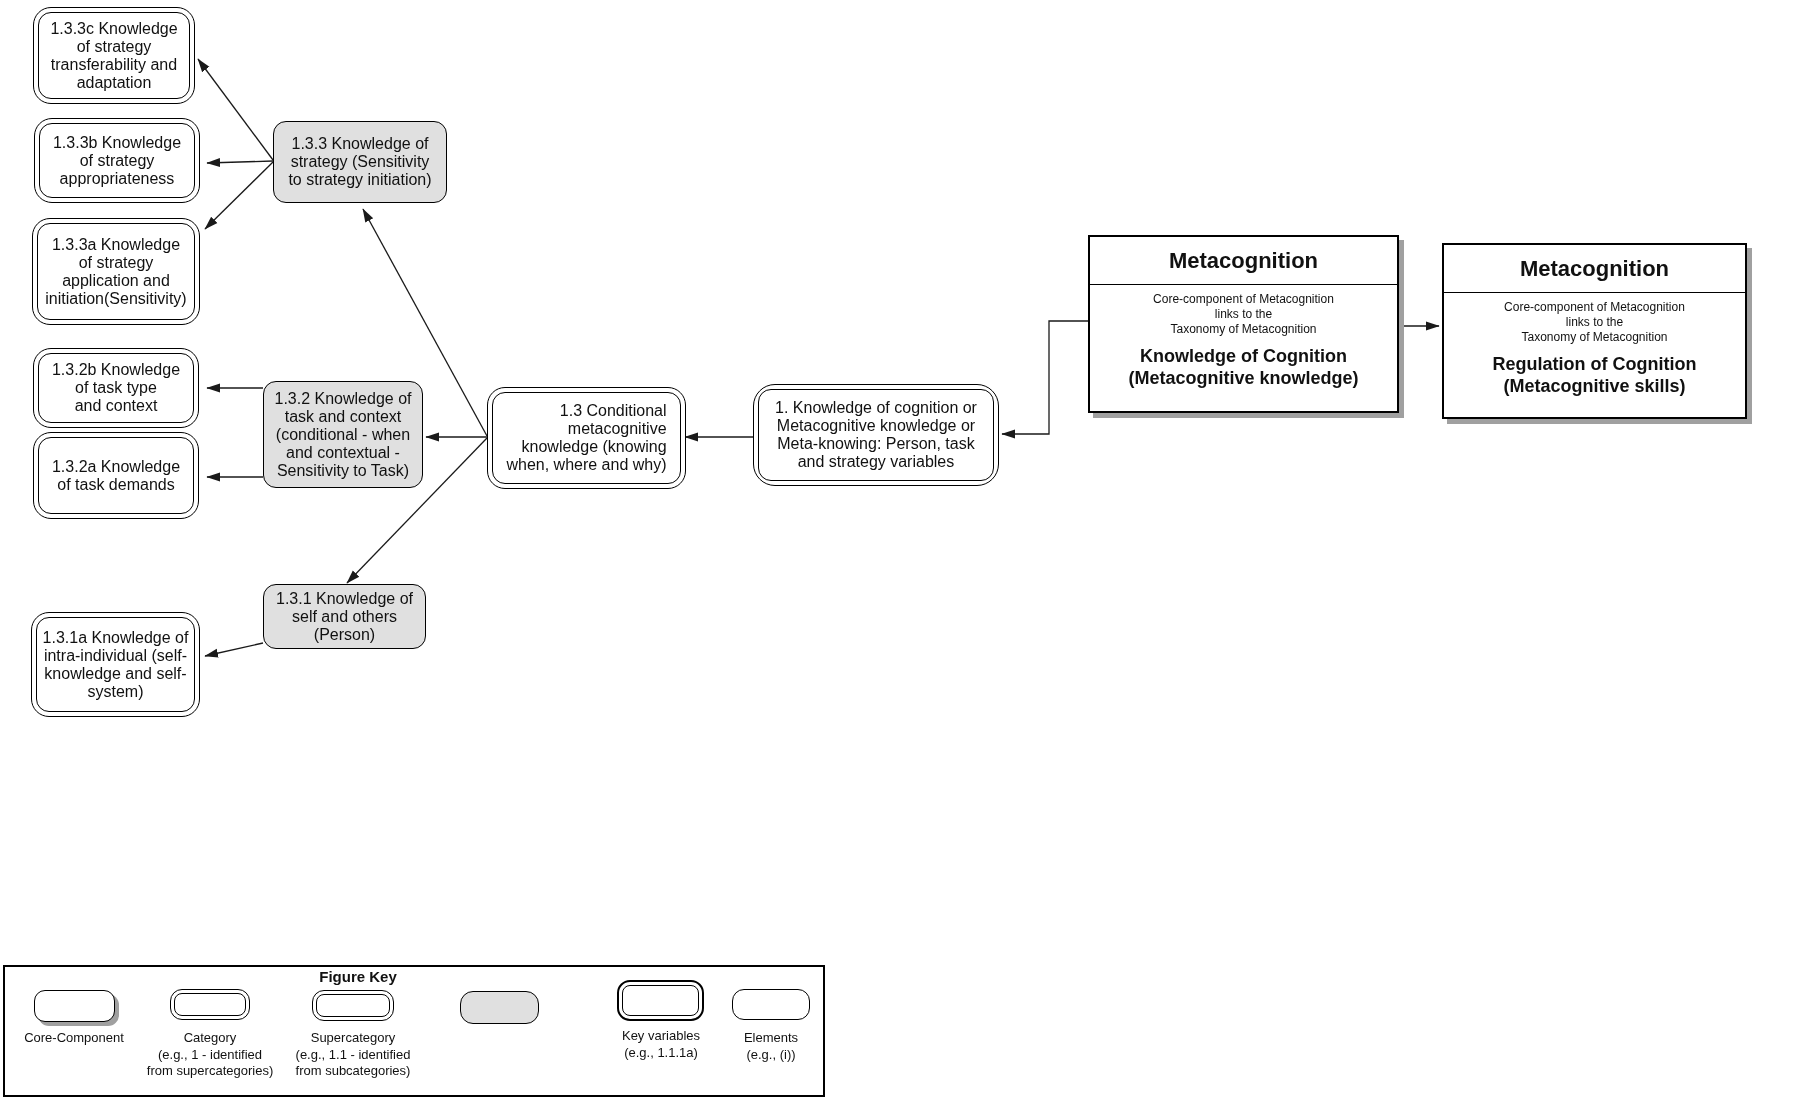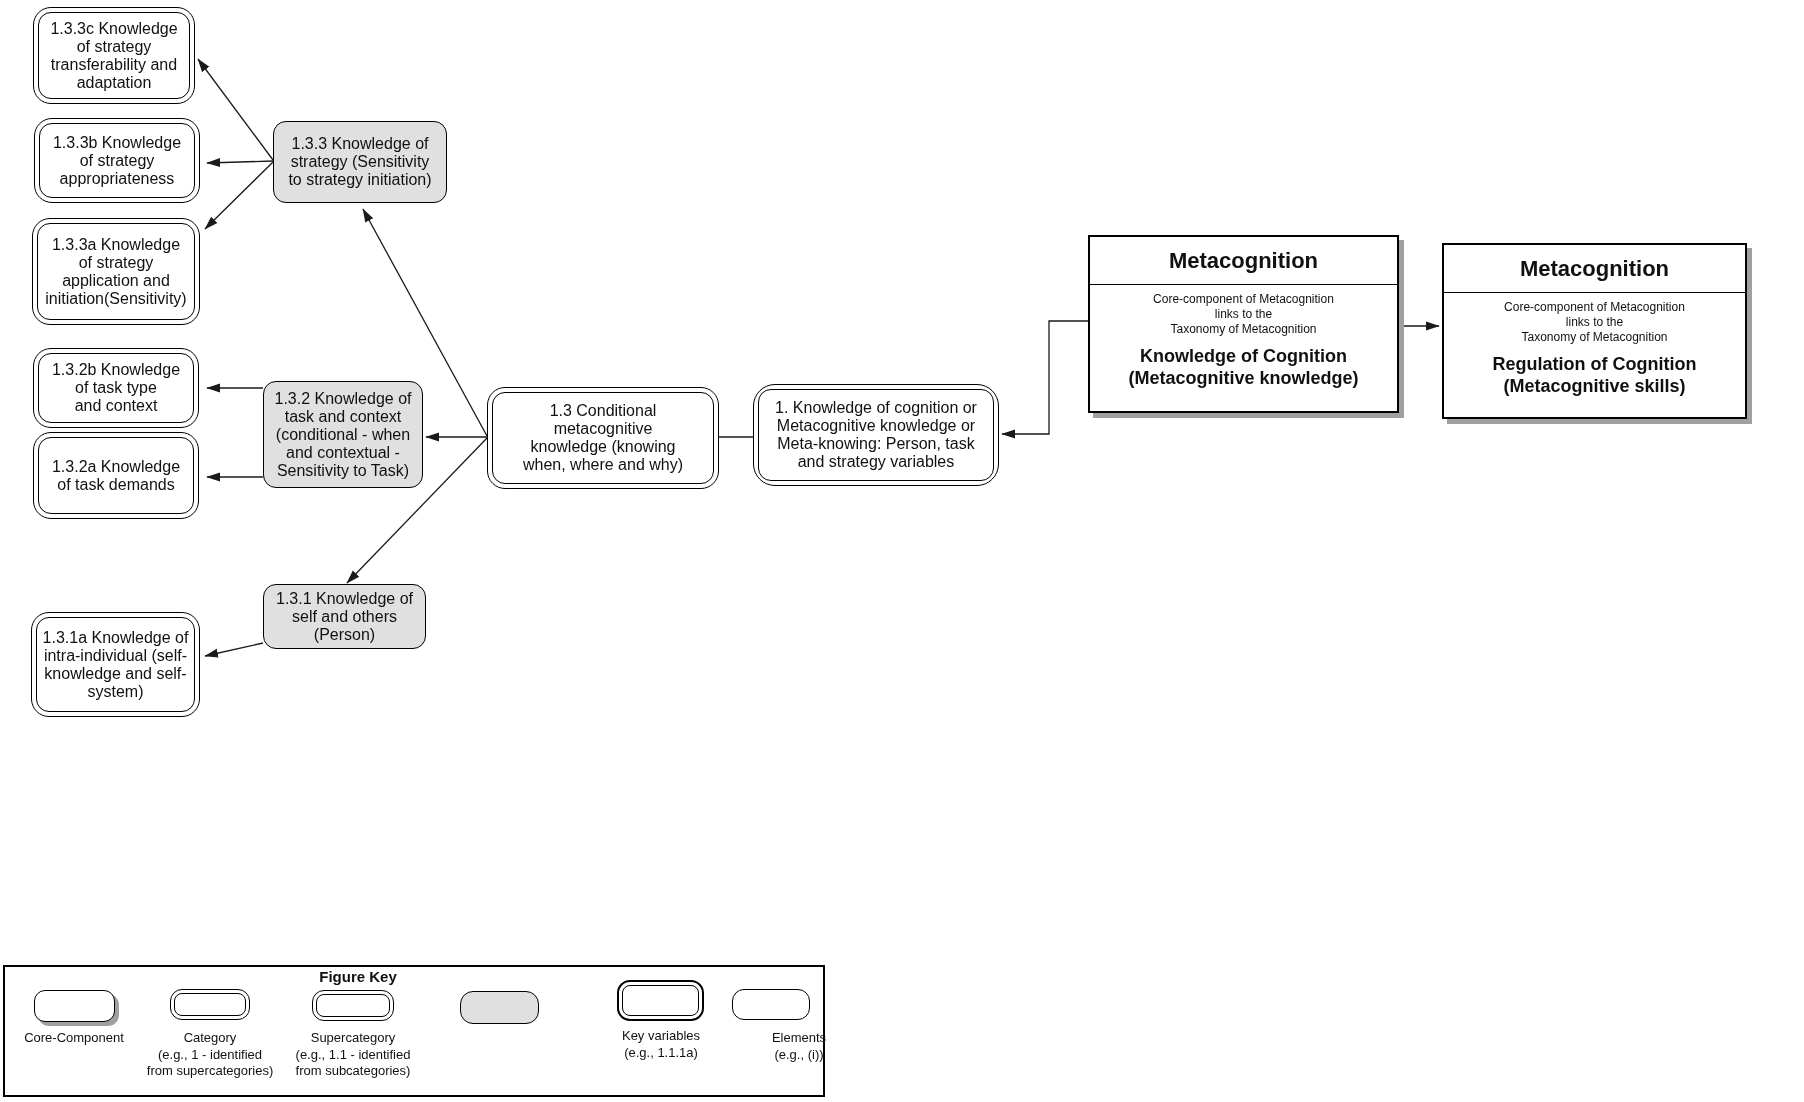--- a/index.html
+++ b/index.html
@@ -188,21 +188,21 @@
 to strategy initiation)</div>
   <div class="box subcat" style="left:263px; top:381px; width:160px; height:107px;">1.3.2 Knowledge of
 task and context
 (conditional - when
 and contextual -
 Sensitivity to Task)</div>
   <div class="box subcat" style="left:263px; top:584px; width:163px; height:65px;">1.3.1 Knowledge of
 self and others
 (Person)</div>
 
-  <div class="box dbl" style="left:487px; top:387px; width:232px; height:102px;">1.3 Conditional
+  <div class="box dbl" style="left:487px; top:387px; width:199px; height:102px;text-align:right;">1.3 Conditional
 metacognitive
 knowledge (knowing
 when, where and why)</div>
 
   <div class="box dbl" style="left:753px; top:384px; width:246px; height:102px;border-radius:22px;">1. Knowledge of cognition or
 Metacognitive knowledge or
 Meta-knowing: Person, task
 and strategy variables</div>
 
   <div class="ccbox" style="left:1088px; top:235px; width:311px; height:178px;">
@@ -235,17 +235,17 @@
 
     <div class="key-label" style="left:-16px; top:63px;">Core-Component</div>
     <div class="key-label" style="left:120px; top:63px;">Category
 (e.g., 1 - identified
 from supercategories)</div>
     <div class="key-label" style="left:263px; top:63px;">Supercategory
 (e.g., 1.1 - identified
 from subcategories)</div>
     <div class="key-label" style="left:571px; top:61px;">Key variables
 (e.g., 1.1.1a)</div>
-    <div class="key-label" style="left:709px; top:63px;">Elements
+    <div class="key-label" style="left:681px; top:63px;">Elements
 (e.g., (i))</div>
   </div>
 
 </div>
 
 </body></html>

